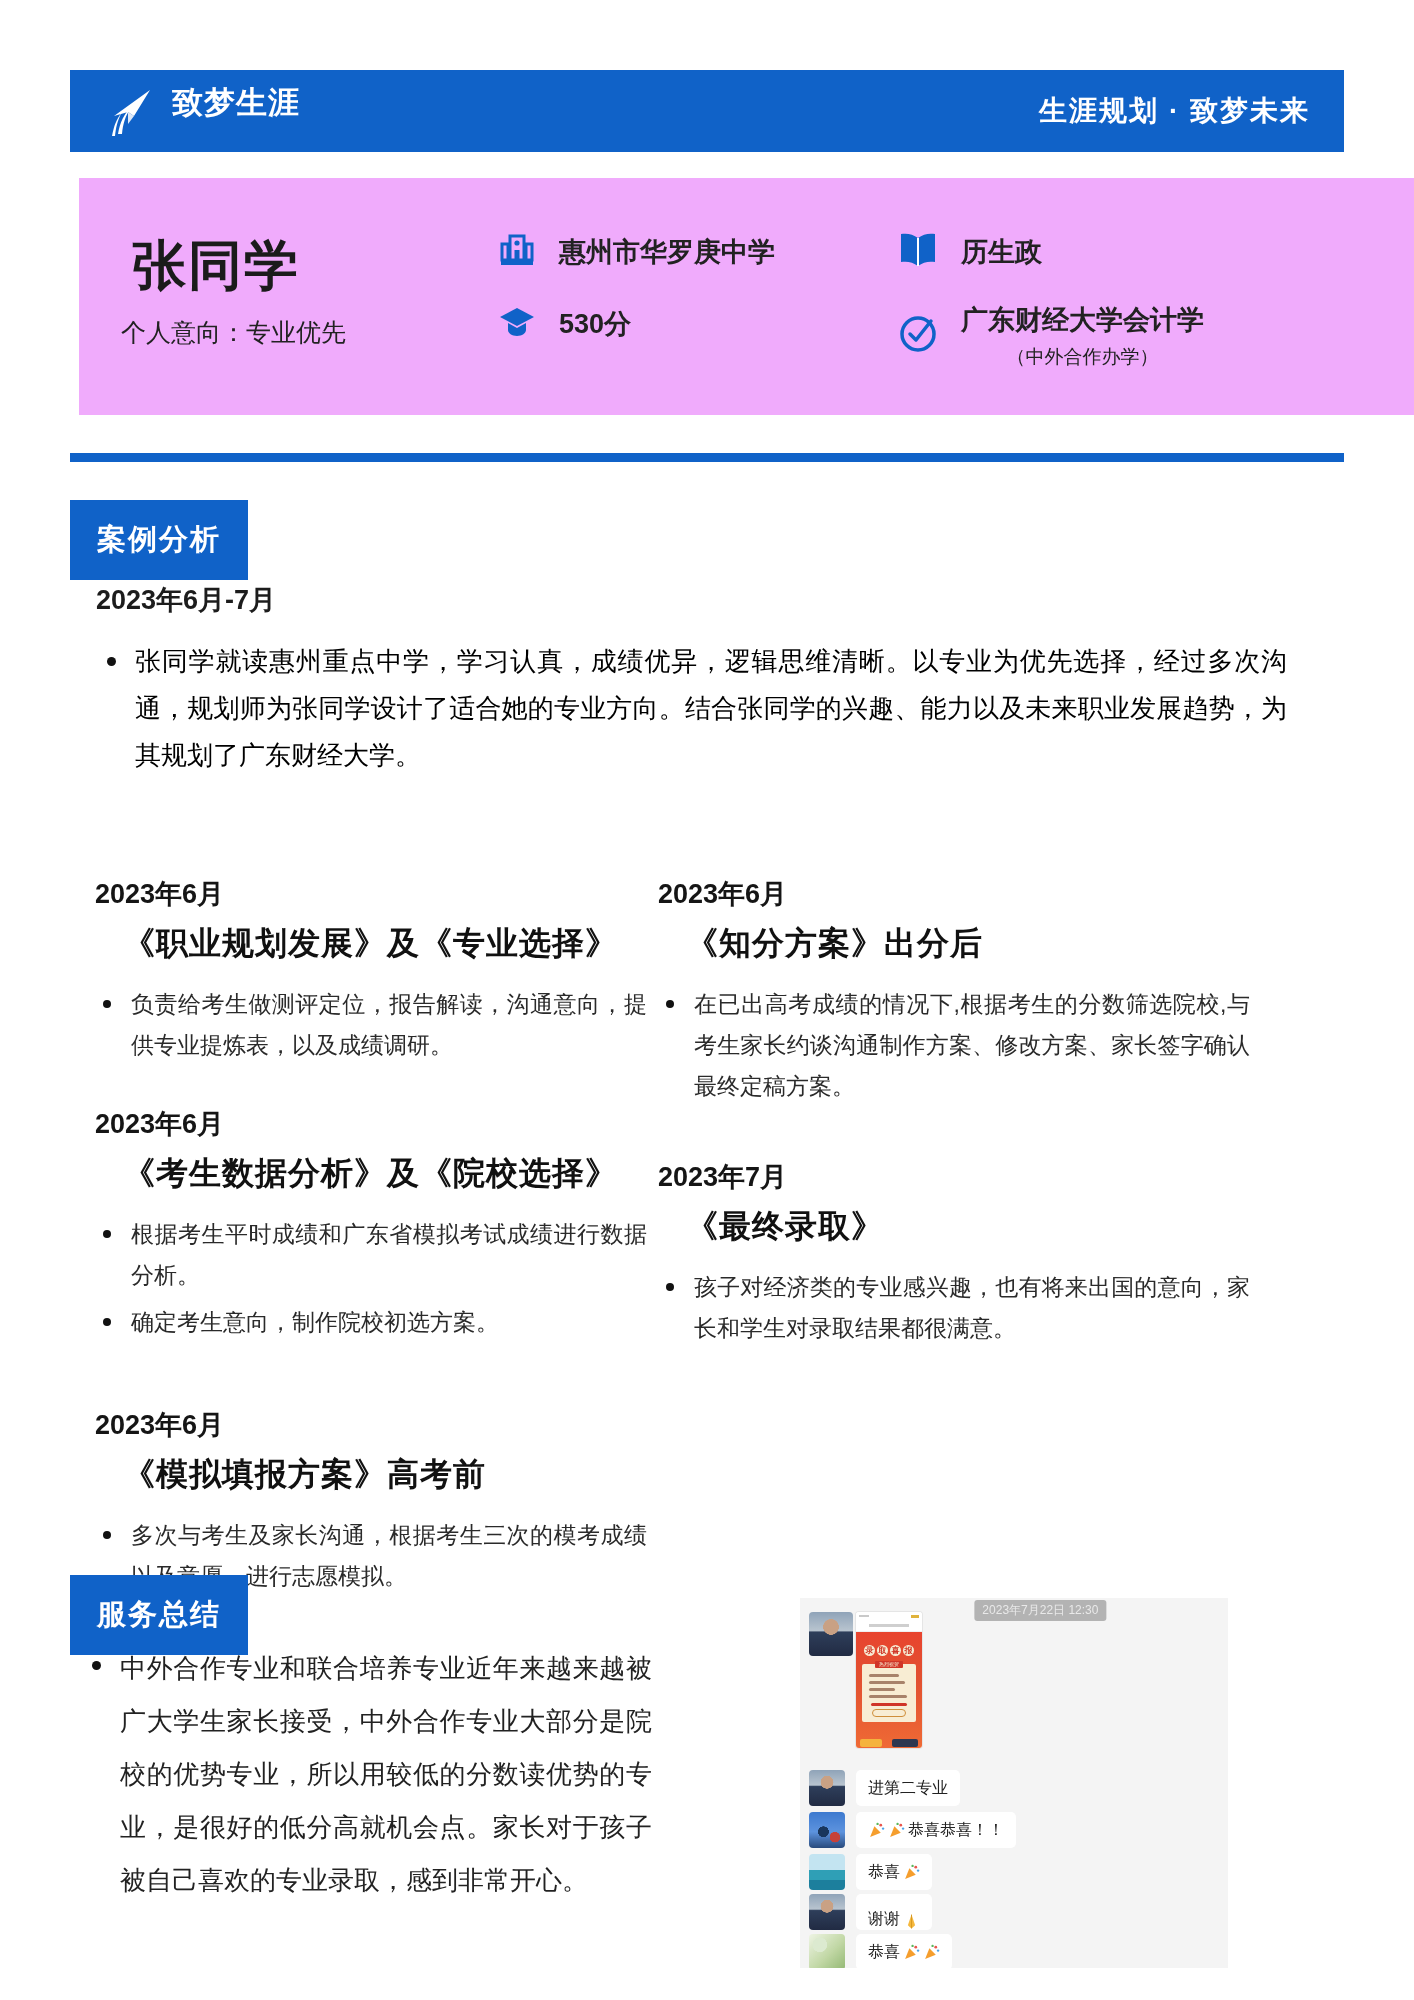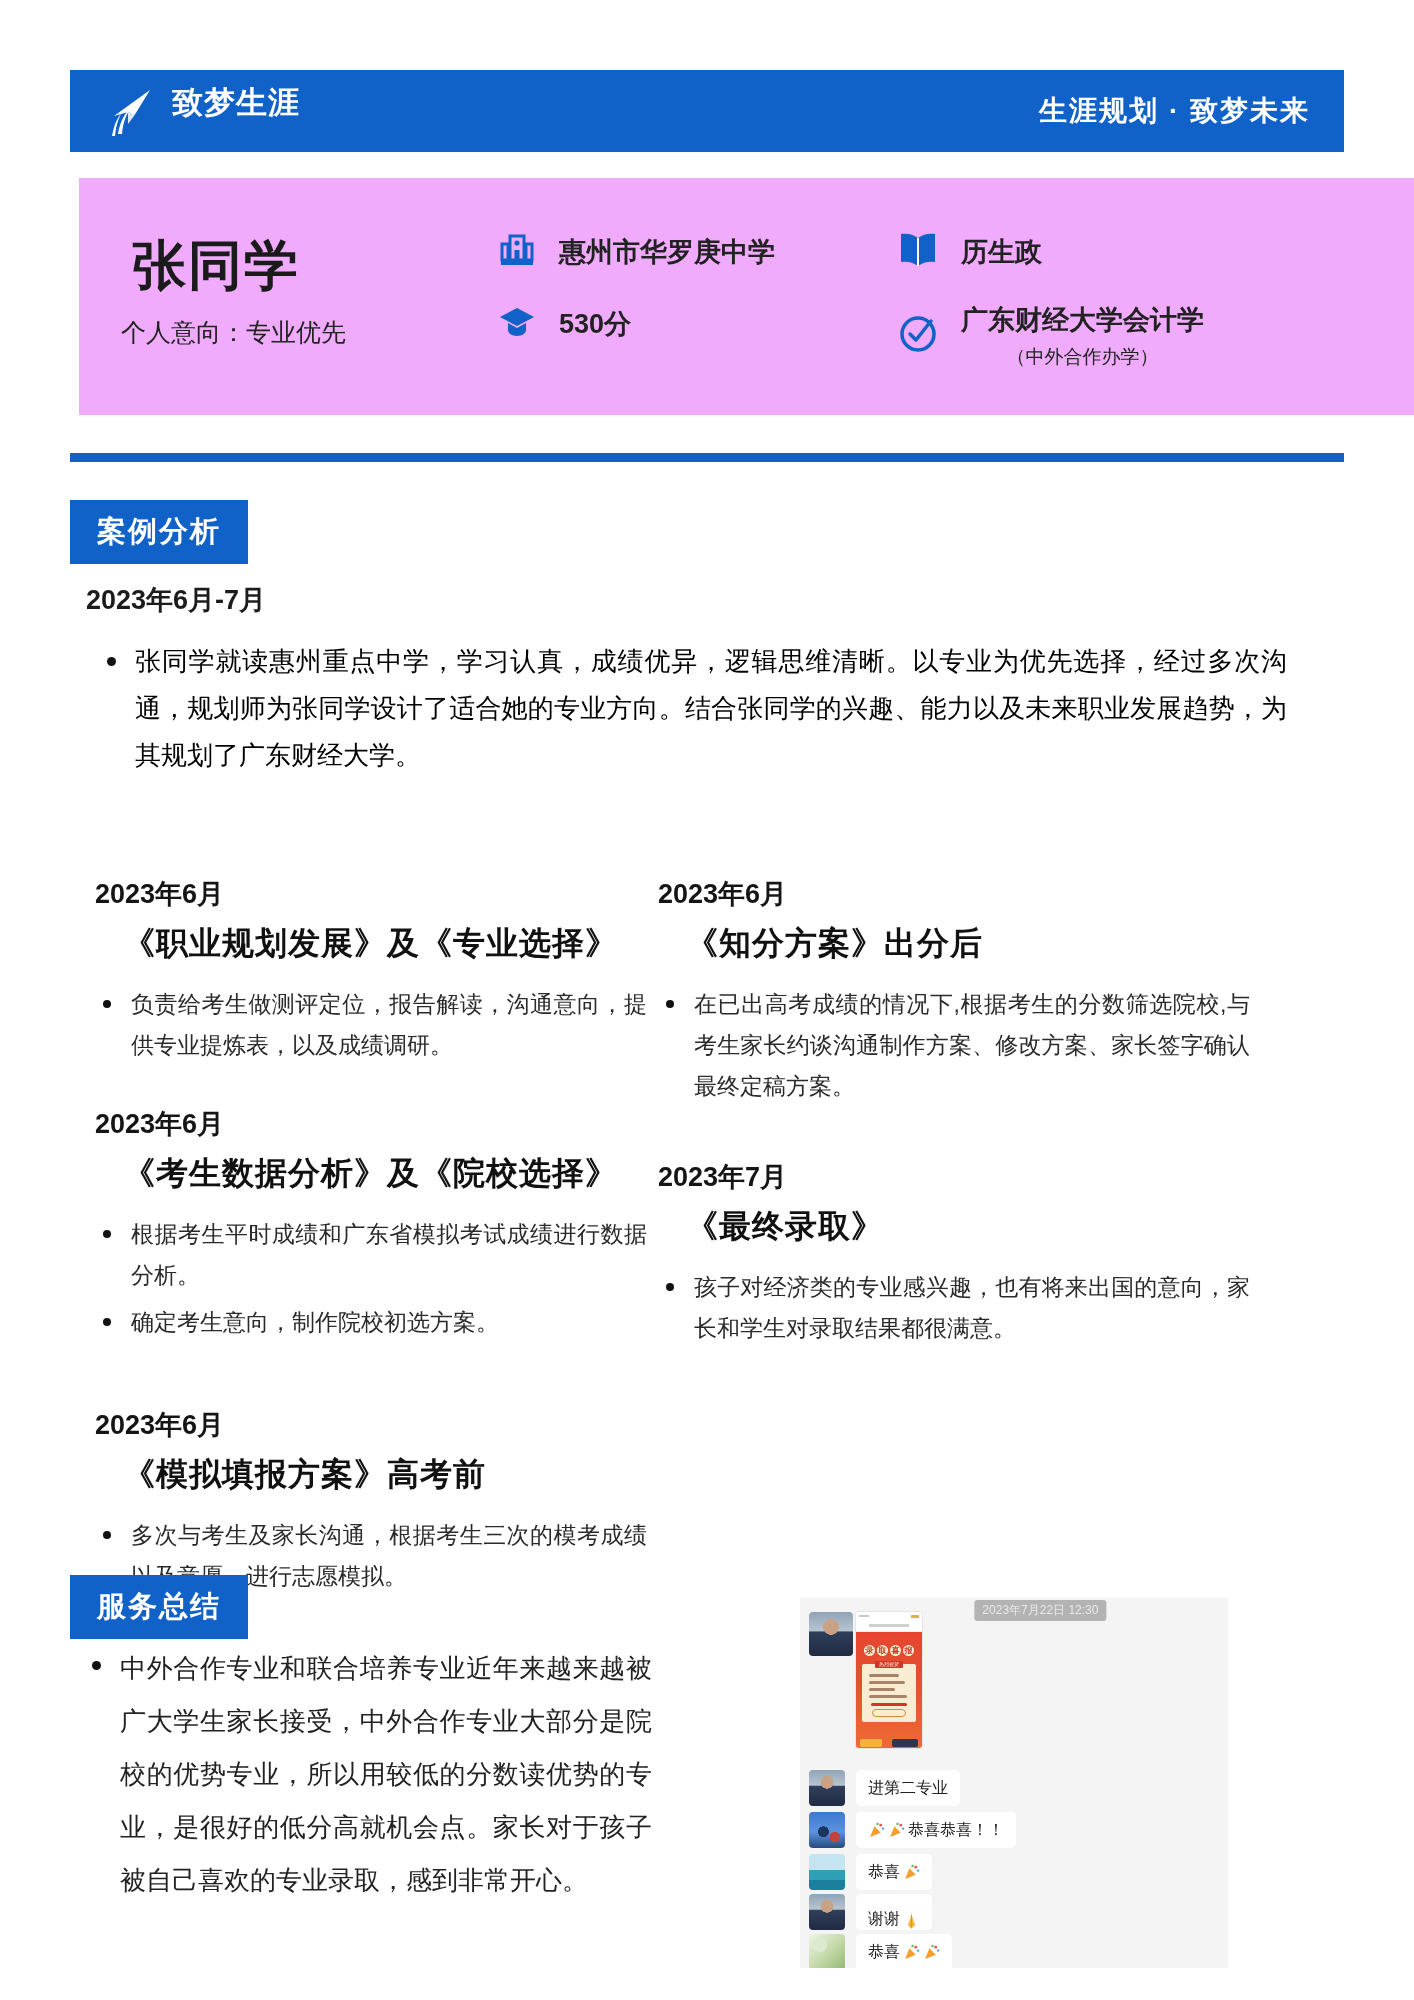--- a/index.html
+++ b/index.html
@@ -25,27 +25,27 @@
   .ii-subjects{left:818px;top:52px;}
   .ii-admission{left:818px;top:124px;}
   .adm-wrap{display:flex;flex-direction:column;}
   .adm-note{font-size:19px;color:#222;margin-top:6px;align-self:center;}
 
   
   .divider{position:absolute;left:70px;top:453px;width:1274px;height:9px;background:#1062C8;}
 
   
   .badge{position:absolute;background:#1062C8;color:#fff;font-size:29px;font-weight:bold;
-         height:64px;display:flex;align-items:center;padding:0 27px;letter-spacing:2px;}
+         height:64px;display:flex;align-items:center;padding:8px 27px;letter-spacing:2px;}
   .badge-case{left:70px;top:500px;}
   .badge-process{left:70px;top:787px;}
   .badge-summary{left:70px;top:1575px;}
 
   
-  .case-date{position:absolute;left:86px;top:582px;font-size:27px;font-weight:bold;color:#1c1c1c;}
+  .case-date{position:absolute;left:96px;top:582px;font-size:27px;font-weight:bold;color:#1c1c1c;}
   .case-body{position:absolute;left:103px;top:638px;width:1152px;font-size:26px;line-height:47px;color:#000000;
              padding-left:32px;text-align:justify;}
   .dot::before{content:"";position:absolute;left:4px;top:19px;width:9px;height:9px;border-radius:50%;background:#111;}
   .dot{position:relative;}
 
   
   .col{position:absolute;top:876px;}
   .col-left{left:95px;width:552px;}
   .col-right{left:658px;width:592px;}
   .p-item{margin-bottom:40px;}

